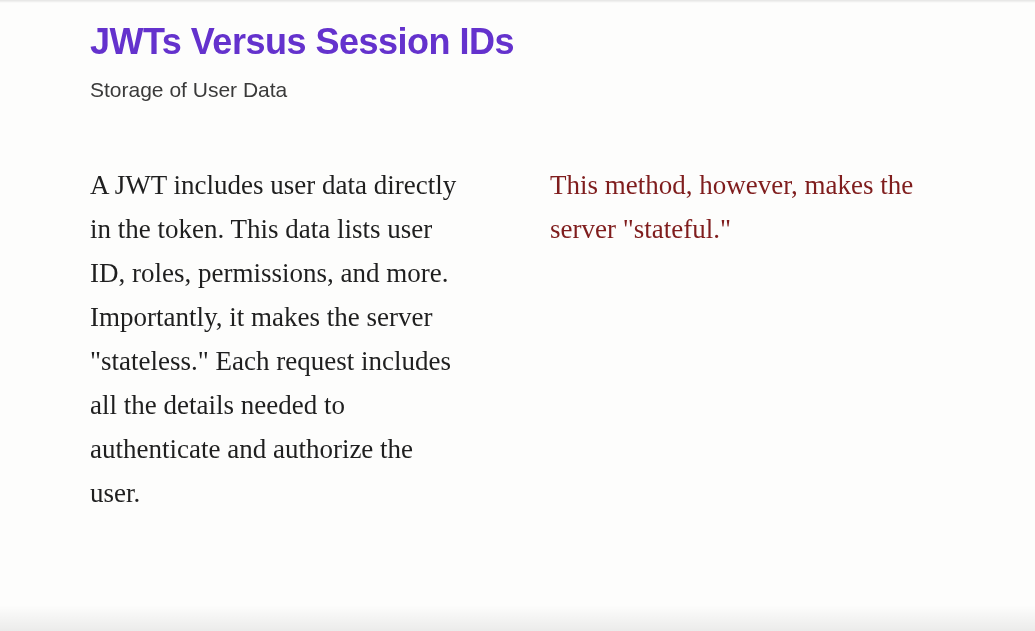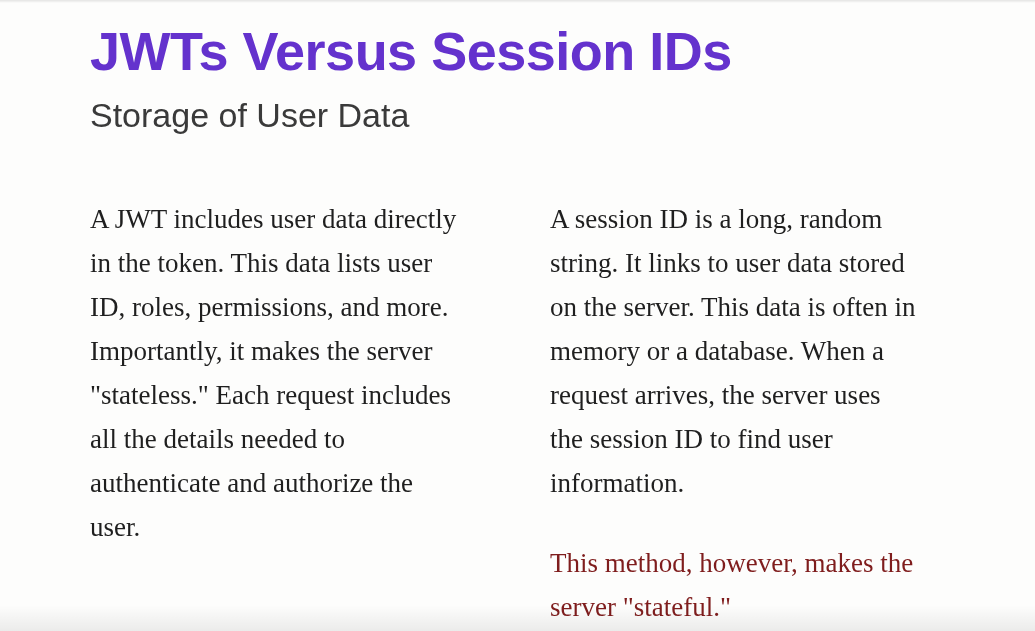--- a/index.html
+++ b/index.html
@@ -29,30 +29,30 @@
   }
   .bottom-edge {
     position: absolute;
     bottom: 0; left: 0; right: 0;
     height: 26px;
     background: linear-gradient(to bottom, rgba(0,0,0,0), rgba(0,0,0,0.07));
     pointer-events: none;
   }
   h1.title {
     margin: 0;
-    font-size: 54px;
+    font-size: 36px;
     line-height: 1.1;
     font-weight: 700;
     letter-spacing: -0.5px;
     color: #6432cd;
     font-family: "Liberation Sans", sans-serif;
   }
   h2.subtitle {
     margin: 16px 0 0 0;
-    font-size: 34px;
+    font-size: 21px;
     line-height: 1.1;
     font-weight: 400;
     color: #3a3a3a;
     font-family: "Liberation Sans", sans-serif;
   }
   .columns {
     display: flex;
     gap: 20px;
     margin-top: 62px;
   }
@@ -84,26 +84,19 @@
       <p style="color: rgb(31, 31, 31);">A JWT includes user data directly
 in the token. This data lists user
 ID, roles, permissions, and more.
 Importantly, it makes the server
 "stateless." Each request includes
 all the details needed to
 authenticate and authorize the
 user.</p>
     </div>
     <div class="column">
-      <p style="color: rgb(31, 31, 31);">A session ID is a long, random
-string. It links to user data stored
-on the server. This data is often in
-memory or a database. When a
-request arrives, the server uses
-the session ID to find user
-information.</p>
       <p style="color: #7f1d1d;">This method, however, makes the
 server "stateful."</p>
     </div>
   </div>
 
   <div class="bottom-edge"></div>
 </div>
 
 </body></html>

